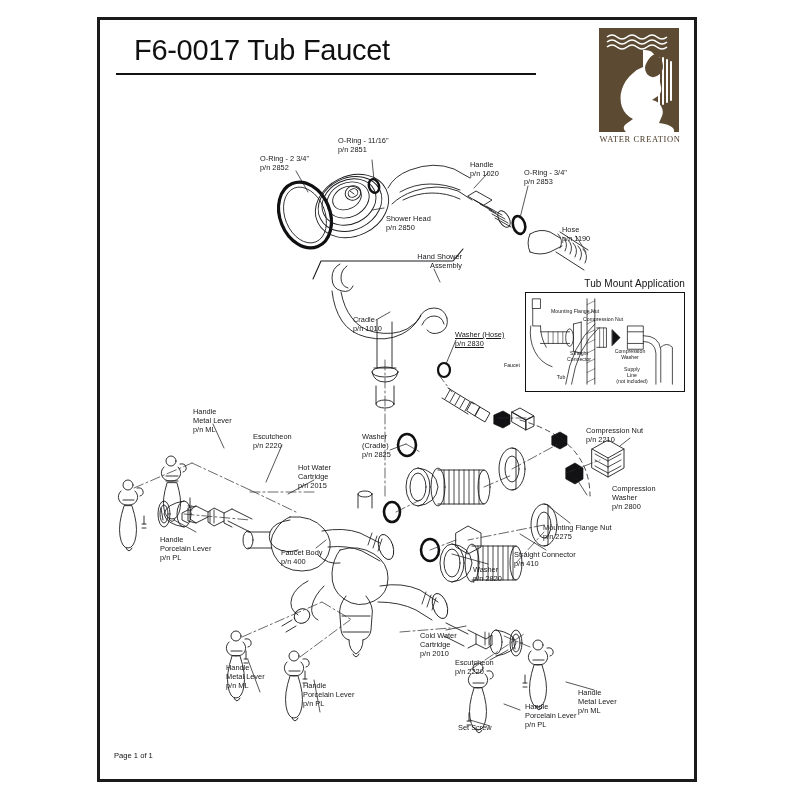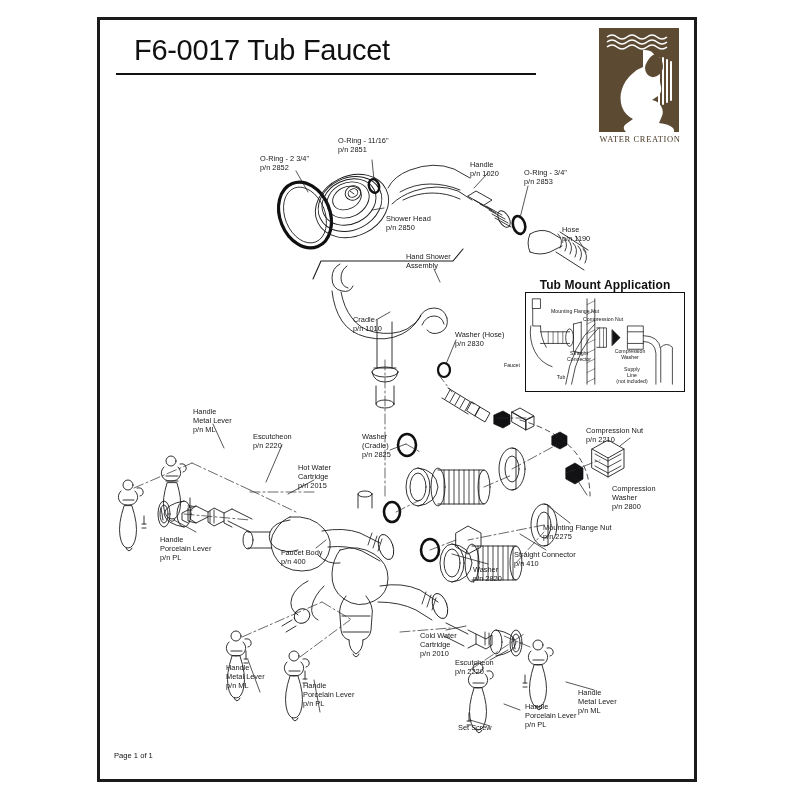--- a/index.html
+++ b/index.html
@@ -32,30 +32,30 @@
   #logo-text{
     position:absolute;left:0;top:106px;width:92px;text-align:center;
     font-family:"Liberation Serif",serif;font-size:8.5px;letter-spacing:0.6px;color:#4a3a27;
   }
 
   
   .lbl{
     position:absolute;font-family:"Liberation Sans",sans-serif;
     font-size:7.4px;line-height:9.2px;color:#17171a;white-space:pre-line;
   }
-  .lbl.c{text-align:left;}
+  .lbl.c{text-align:right;}
 
   
   #inset{
     position:absolute;left:425px;top:272px;width:160px;height:100px;
     border:1.6px solid #111;background:#fff;box-sizing:border-box;
   }
   #inset-title{
-    position:absolute;left:425px;top:258px;width:160px;text-align:center;
-    font-size:12px;font-weight:bold;color:#111;letter-spacing:0.1px;
+    position:absolute;left:425px;top:258px;width:160px;text-align:right;
+    font-size:10px;font-weight:normal;color:#111;letter-spacing:0.1px;
   }
   .ilbl{
     position:absolute;font-family:"Liberation Sans",sans-serif;
     font-size:5.2px;line-height:6.2px;color:#17171a;white-space:pre-line;
   }
   .ilbl.c{text-align:center;}
 
   
   #footer{
     position:absolute;left:14px;bottom:19px;font-size:7.6px;color:#111;
@@ -623,21 +623,21 @@
         <div class="lbl" style="left: 370px; top: 140px; width: 40px;">Handle
 p/n 1020</div>
         <div class="lbl" style="left: 424px; top: 148px; width: 56px;">O-Ring - 3/4"
 p/n 2853</div>
         <div class="lbl" style="left: 462px; top: 205px; width: 40px;">Hose
 p/n 1190</div>
         <div class="lbl c" style="left: 306px; top: 232px; width: 56px;">Hand Shower
 Assembly</div>
         <div class="lbl" style="left: 253px; top: 295px; width: 38px;">Cradle
 p/n 1010</div>
-        <div class="lbl" style="left: 355px; top: 310px; width: 58px;">Washer (Hose)
+        <div class="lbl" style="left: 355px; top: 310px; width: 58px; text-decoration: underline;">Washer (Hose)
 p/n 2830</div>
         <div class="lbl" style="left: 93px; top: 387px; width: 46px;">Handle
 Metal Lever
 p/n ML</div>
         <div class="lbl" style="left: 153px; top: 412px; width: 48px;">Escutcheon
 p/n 2220</div>
         <div class="lbl" style="left: 198px; top: 443px; width: 46px;">Hot Water
 Cartridge
 p/n 2015</div>
         <div class="lbl" style="left: 262px; top: 412px; width: 38px;">Washer

